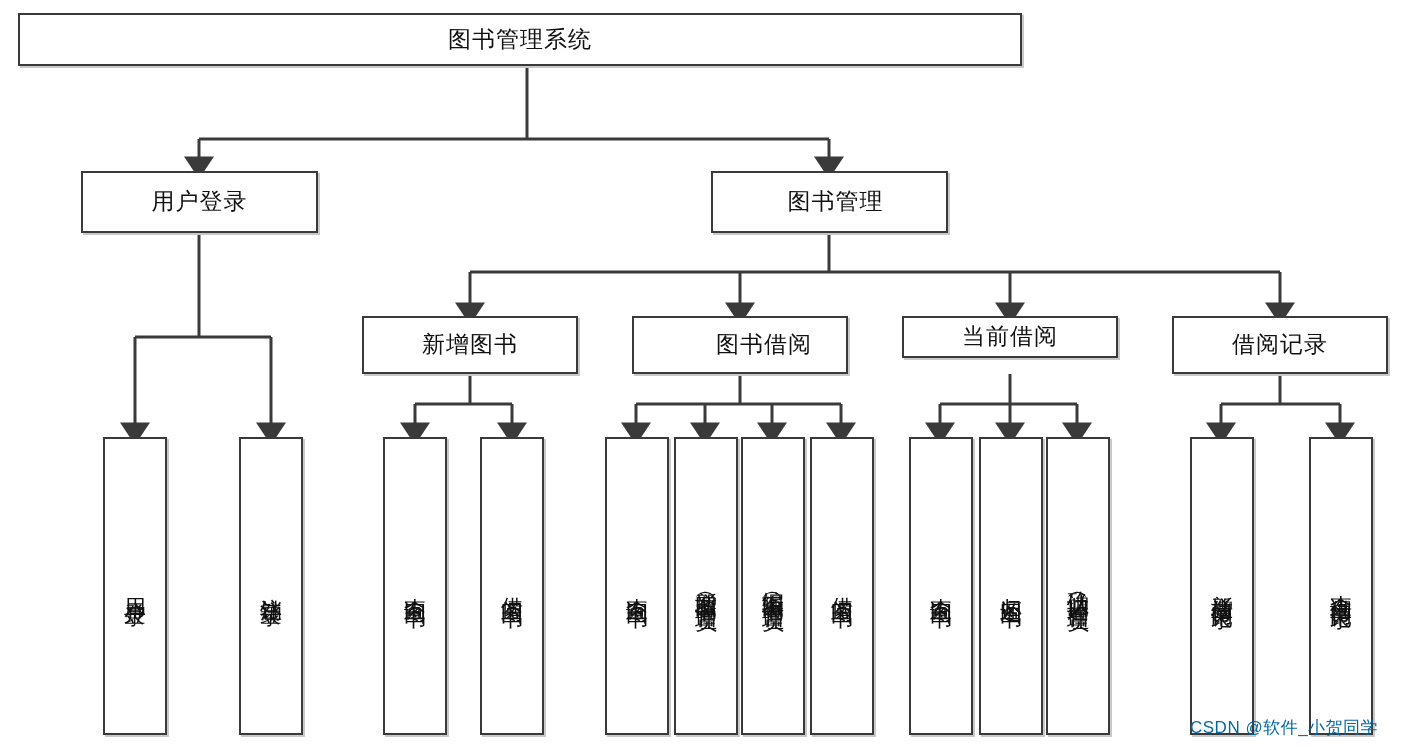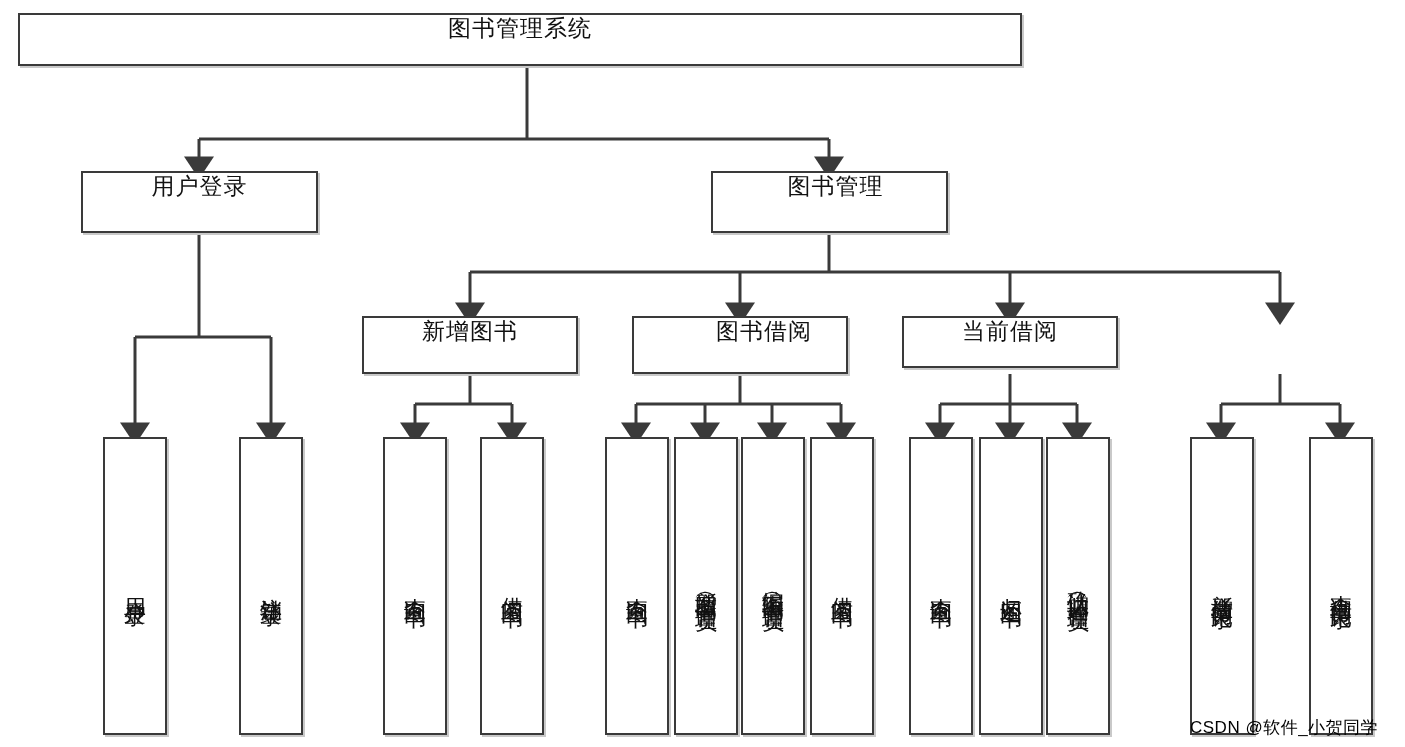--- a/index.html
+++ b/index.html
@@ -11,21 +11,21 @@
   #stage{position:relative;width:1405px;height:747px;}
   svg#wires{position:absolute;left:0;top:0;width:1405px;height:747px;}
 
   .node{
     position:absolute;
     box-sizing:border-box;
     background:#ffffff;
     border:2.5px solid #3a3a3a;
     box-shadow:2px 2px 0 0 #c9c9c9;
     display:flex;
-    align-items:flex-start;
+    align-items:center;
     justify-content:center;
     text-align:center;
     line-height:1.18;
   }
   .node.horiz{ font-size:23px; letter-spacing:1px; }
   .node.root{ font-size:23px; }
   .node.vert{
     font-size:22px;
     letter-spacing:2px;
     writing-mode:vertical-rl;
@@ -36,21 +36,21 @@
   .node.vert .lbl{
     writing-mode:vertical-rl;
     text-orientation:upright;
     white-space:nowrap;
     letter-spacing:3px;
     line-height:1;
   }
   .watermark{
     position:absolute;
     font-size:17px;
-    color:#000000;
+    color:#0369a1;
     white-space:nowrap;
     letter-spacing:0.5px;
     user-select:none;
   }
 </style>
 </head>
 <body>
 
 <div id="stage">
 
@@ -114,22 +114,25 @@
   <div class="node horiz" style="left:711px;top:171px;width:237px;height:62px;padding-left:12px;">
     <span class="lbl">图书管理</span>
   </div>
 
   <div class="node horiz" style="left:362px;top:316px;width:216px;height:58px;">
     <span class="lbl">新增图书</span>
   </div>
   <div class="node horiz" style="left:632px;top:316px;width:216px;height:58px;padding-left:48px;">
     <span class="lbl">图书借阅</span>
   </div>
-  <div class="node horiz" style="left:902px;top:316px;width:216px;height:52px;">
+  <div class="node horiz" style="left:902px;top:316px;width:216px;height:42px;">
     <span class="lbl">当前借阅</span>
+  </div>
+  <div class="node horiz" style="left:1172px;top:316px;width:216px;height:58px;">
+    <span class="lbl">借阅记录</span>
   </div>
 
   <div class="node vert" style="left:103px;top:437px;width:64px;height:298px;">
     <span class="lbl">用户登录</span>
   </div>
   <div class="node vert" style="left:239px;top:437px;width:64px;height:298px;">
     <span class="lbl">注销登录</span>
   </div>
 
   <div class="node vert" style="left:383px;top:437px;width:64px;height:298px;">

